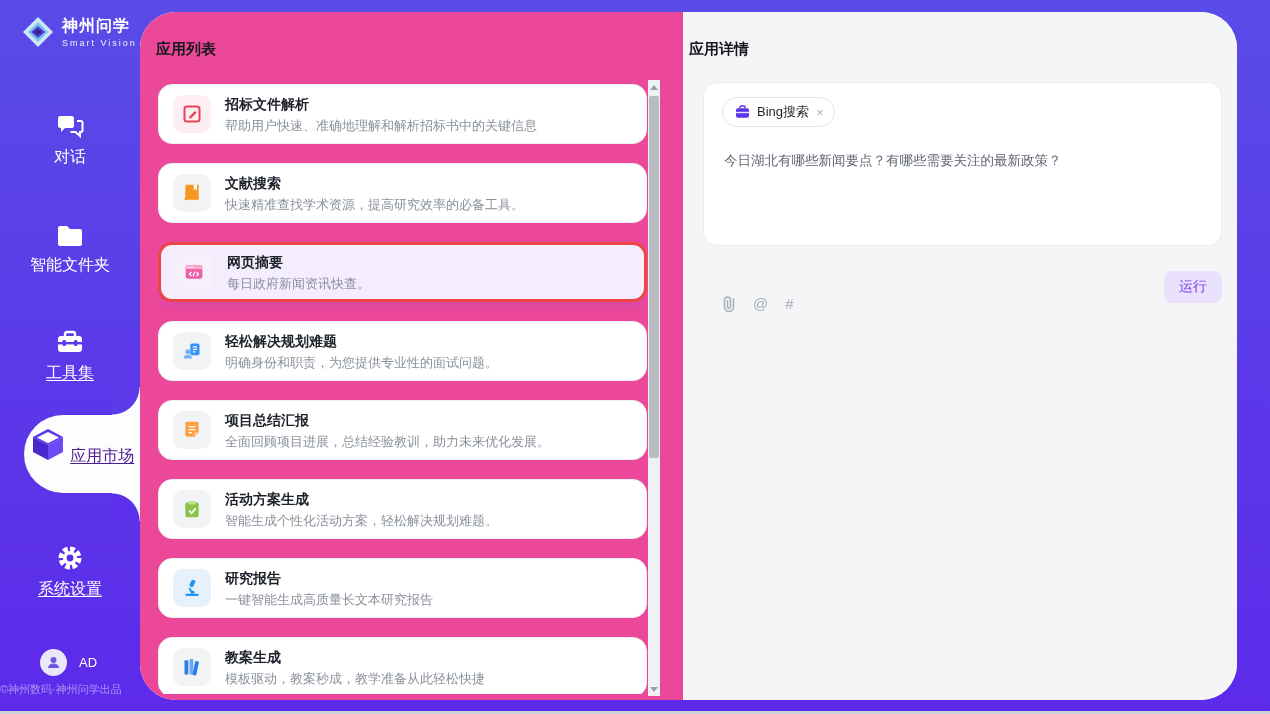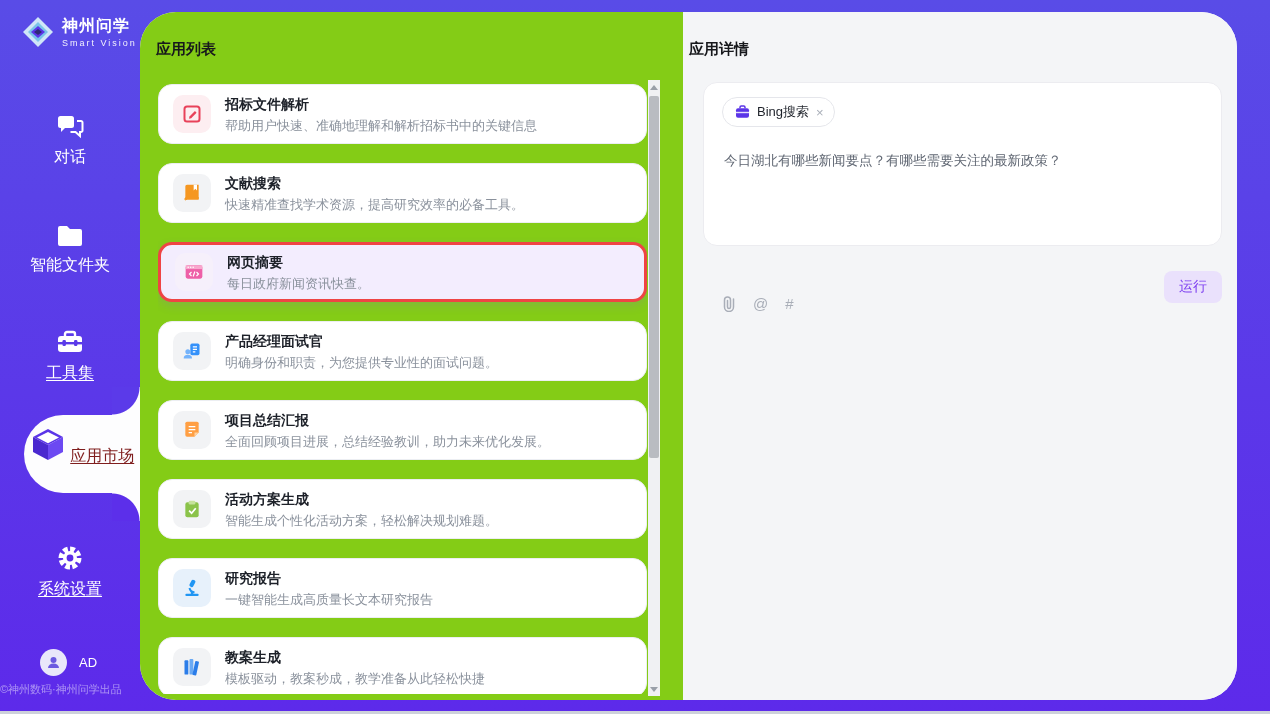--- a/index.html
+++ b/index.html
@@ -15,35 +15,35 @@
   .brand-name { font-size:16px; font-weight:bold; letter-spacing:1px; }
   .brand-sub { font-size:9px; letter-spacing:2px; opacity:.92; margin-top:1px; }
 
   .nav-item { position:absolute; left:0; width:140px; text-align:center; }
   .nav-item .nico { display:block; margin:0 auto 7px; }
   .nav-label { font-size:16px; color:#fff; }
   .nav-label.u { text-decoration:underline; text-underline-offset:2px; }
 
   .active-bubble { position:absolute; right:0; top:415px; width:116px; height:78px;
                    background:#fdfdfe; border-radius:39px 0 0 39px; text-align:center; padding-top:12px; }
-  .active-bubble .nav-label { color:#7f1d1d; text-decoration:underline; text-underline-offset:2px; }
+  .active-bubble .nav-label { color:#4c1d95; text-decoration:underline; text-underline-offset:2px; }
   .conn-top { position:absolute; right:0; top:387px; width:28px; height:28px;
               background:radial-gradient(circle 28px at 0 0, #5b3ae9 27px, #fdfdfe 28px); }
   .conn-bottom { position:absolute; right:0; top:493px; width:28px; height:28px;
               background:radial-gradient(circle 28px at 0 100%, #5c2fea 27px, #fdfdfe 28px); }
 
   .avatar-row { position:absolute; left:40px; top:649px; display:flex; align-items:center; gap:12px; }
   .avatar { width:27px; height:27px; border-radius:50%; background:#e9e7fa; display:flex; align-items:center; justify-content:center; }
   .avatar-name { font-size:13px; color:#fff; }
   .sidebar-footer { position:absolute; left:0; top:682px; font-size:11px; color:rgba(255,255,255,.48); white-space:nowrap; }
 
   
   .main-panel { position:absolute; left:140px; top:12px; width:1097px; height:688px;
                 border-radius:36px; overflow:hidden; display:flex; background:#fff; }
-  .list-col { position:relative; width:543px; background:#84cc16; flex:none;text-decoration:underline; }
+  .list-col { position:relative; width:543px; background:#ec4899; flex:none;text-decoration:underline; }
   .detail-col { position:relative; flex:1; background:#f4f5f7; }
 
   .col-title { font-size:15px; font-weight:bold; color:#17181c; }
   .list-col .col-title { position:absolute; left:16px; top:28px; }
   .detail-col .col-title { position:absolute; left:6px; top:28px; }
 
   
   .cards { position:absolute; left:18px; top:72px; width:489px; height:610px; overflow:hidden; }
   .card { position:relative; width:100%; height:60px; margin-bottom:19px; background:#fff;
           border:1px solid #eceef2; border-radius:14px; display:flex; align-items:center; padding:12px 14px; cursor:pointer; }
@@ -214,21 +214,21 @@
         <div class="card">
           <div class="card-icon bg-gray">
             <svg width="20" height="20" viewBox="0 0 24 24">
               <rect x="10" y="3" width="11" height="14" rx="2" fill="#3491fa"></rect>
               <path d="M13 7 h5 M13 10 h5 M13 13 h3" stroke="#fff" stroke-width="1.4"></path>
               <circle cx="7" cy="13" r="3" fill="#74b3fb"></circle>
               <path d="M2 21 a5 4.5 0 0 1 10 0 z" fill="#74b3fb"></path>
             </svg>
           </div>
           <div class="card-texts">
-            <div class="card-title">产品经理面试官</div>
+            <div class="card-title">轻松解决规划难题</div>
             <div class="card-desc">明确身份和职责，为您提供专业性的面试问题。</div>
           </div>
         </div>
 
         <div class="card">
           <div class="card-icon bg-gray">
             <svg width="20" height="20" viewBox="0 0 24 24">
               <path d="M4 4 a2 2 0 0 1 2-2 h12 a2 2 0 0 1 2 2 v11 l-5 5 h-9 a2 2 0 0 1 -2-2 z" fill="#ff9f43"></path>
               <path d="M15 20 v-5 h5" fill="#ffd3a3"></path>
               <path d="M8 8 h8 M8 11.5 h8 M8 15 h4" stroke="#fff" stroke-width="1.5"></path>

